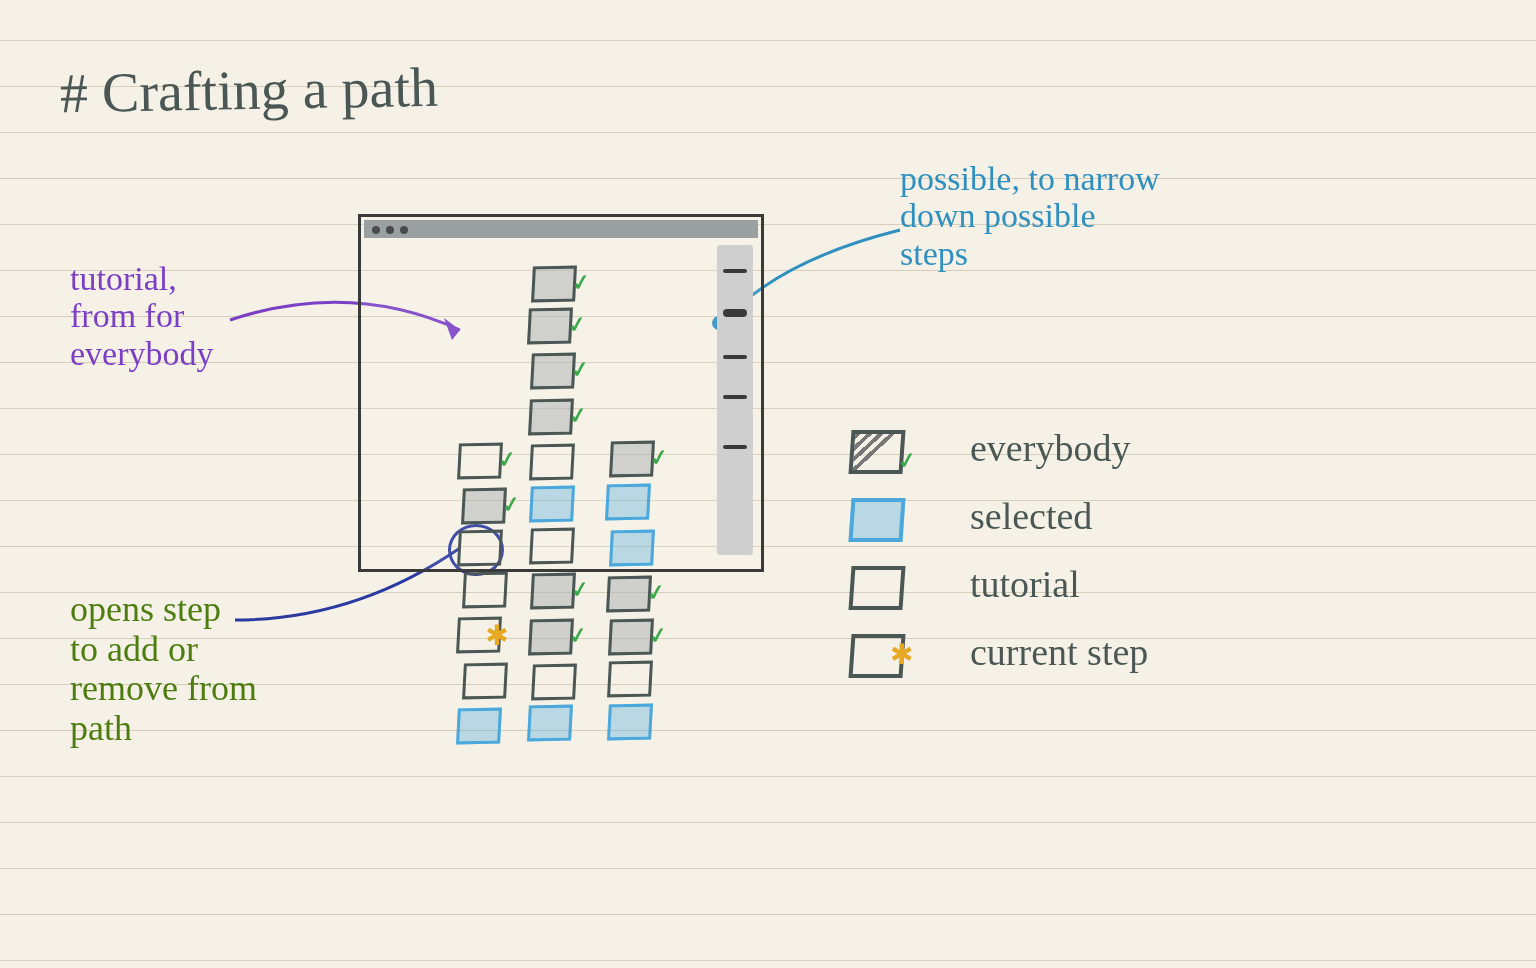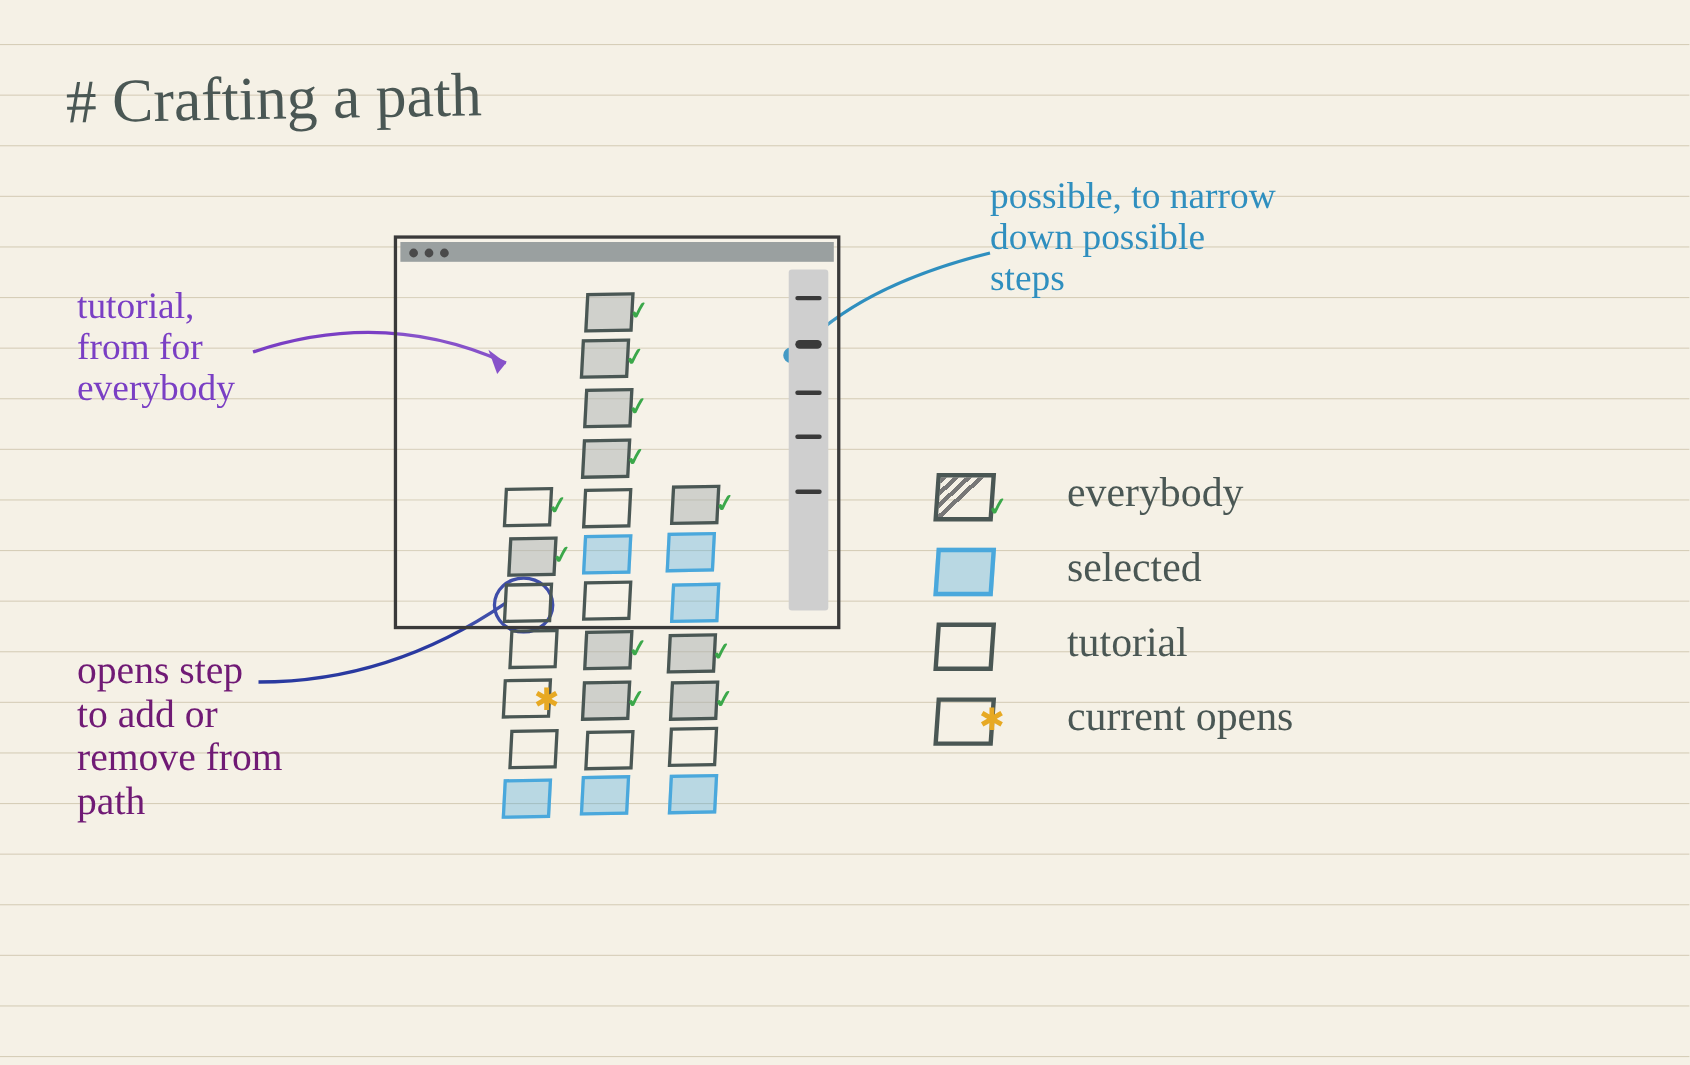--- a/index.html
+++ b/index.html
@@ -2,21 +2,21 @@
 <html><head>
 <meta charset="utf-8">
 <style>
 html,body{margin:0;padding:0;width:1536px;height:968px;overflow:hidden}
 body{background:#f5f1e6;font-family:'Comic Sans MS','Segoe Script',cursive;position:relative}
 .rule{position:absolute;left:0;right:0;height:1px;background:#d6ceb8}
 .hw{position:absolute;white-space:pre;line-height:1.1}
 .title{color:#4a5754;font-size:56px;transform:rotate(-1deg)}
 .purple{color:#7a3fc4;font-size:34px}
 .blue{color:#2f8fbf;font-size:34px}
-.darkblue{color:#701a75;font-size:36px}
+.darkblue{color:#4d7c0f;font-size:36px}
 .gray{color:#4a5754;font-size:38px}
 .window{position:absolute;border:3px solid #3a3a3a;background:rgba(255,255,255,0.1)}
 .titlebar{position:absolute;left:3px;right:3px;top:3px;height:18px;background:#9aa0a0}
 .tdot{position:absolute;top:6px;width:8px;height:8px;border-radius:50%;background:#4a4a4a}
 .sidebar{position:absolute;right:8px;top:28px;width:36px;background:#cfcfcf;border-radius:3px}
 .sbitem{position:absolute;left:6px;right:6px;height:4px;background:#3a3a3a;border-radius:2px}
 .box{position:absolute;width:38px;height:30px;border:3px solid #4a5754;transform:skewX(-4deg) rotate(-1deg)}
 .sel{border-color:#4aa8dc;background:rgba(74,168,220,0.35)}
 .comp{background:linear-gradient(135deg,#777 0 4px,transparent 4px 8px,#777 8px 12px,transparent 12px 16px,#777 16px 20px,transparent 20px 24px,#777 24px 28px,transparent 28px)}
 .fillg{background:rgba(170,175,175,0.5)}
@@ -144,14 +144,14 @@
   <div class="hw gray" style="left:970px;top:428px">everybody</div>
 
   <div class="lbox sel" style="left:850px;top:498px;background:rgba(74,168,220,0.35)"></div>
   <div class="hw gray" style="left:970px;top:496px">selected</div>
 
   <div class="lbox" style="left:850px;top:566px"></div>
   <div class="hw gray" style="left:970px;top:564px">tutorial</div>
 
   <div class="lbox" style="left:850px;top:634px"></div>
   <div class="star" style="left:890px;top:638px">✱</div>
-  <div class="hw gray" style="left:970px;top:632px">current opens</div>
+  <div class="hw gray" style="left:970px;top:632px">current step</div>
 </div>
 
 </body></html>

